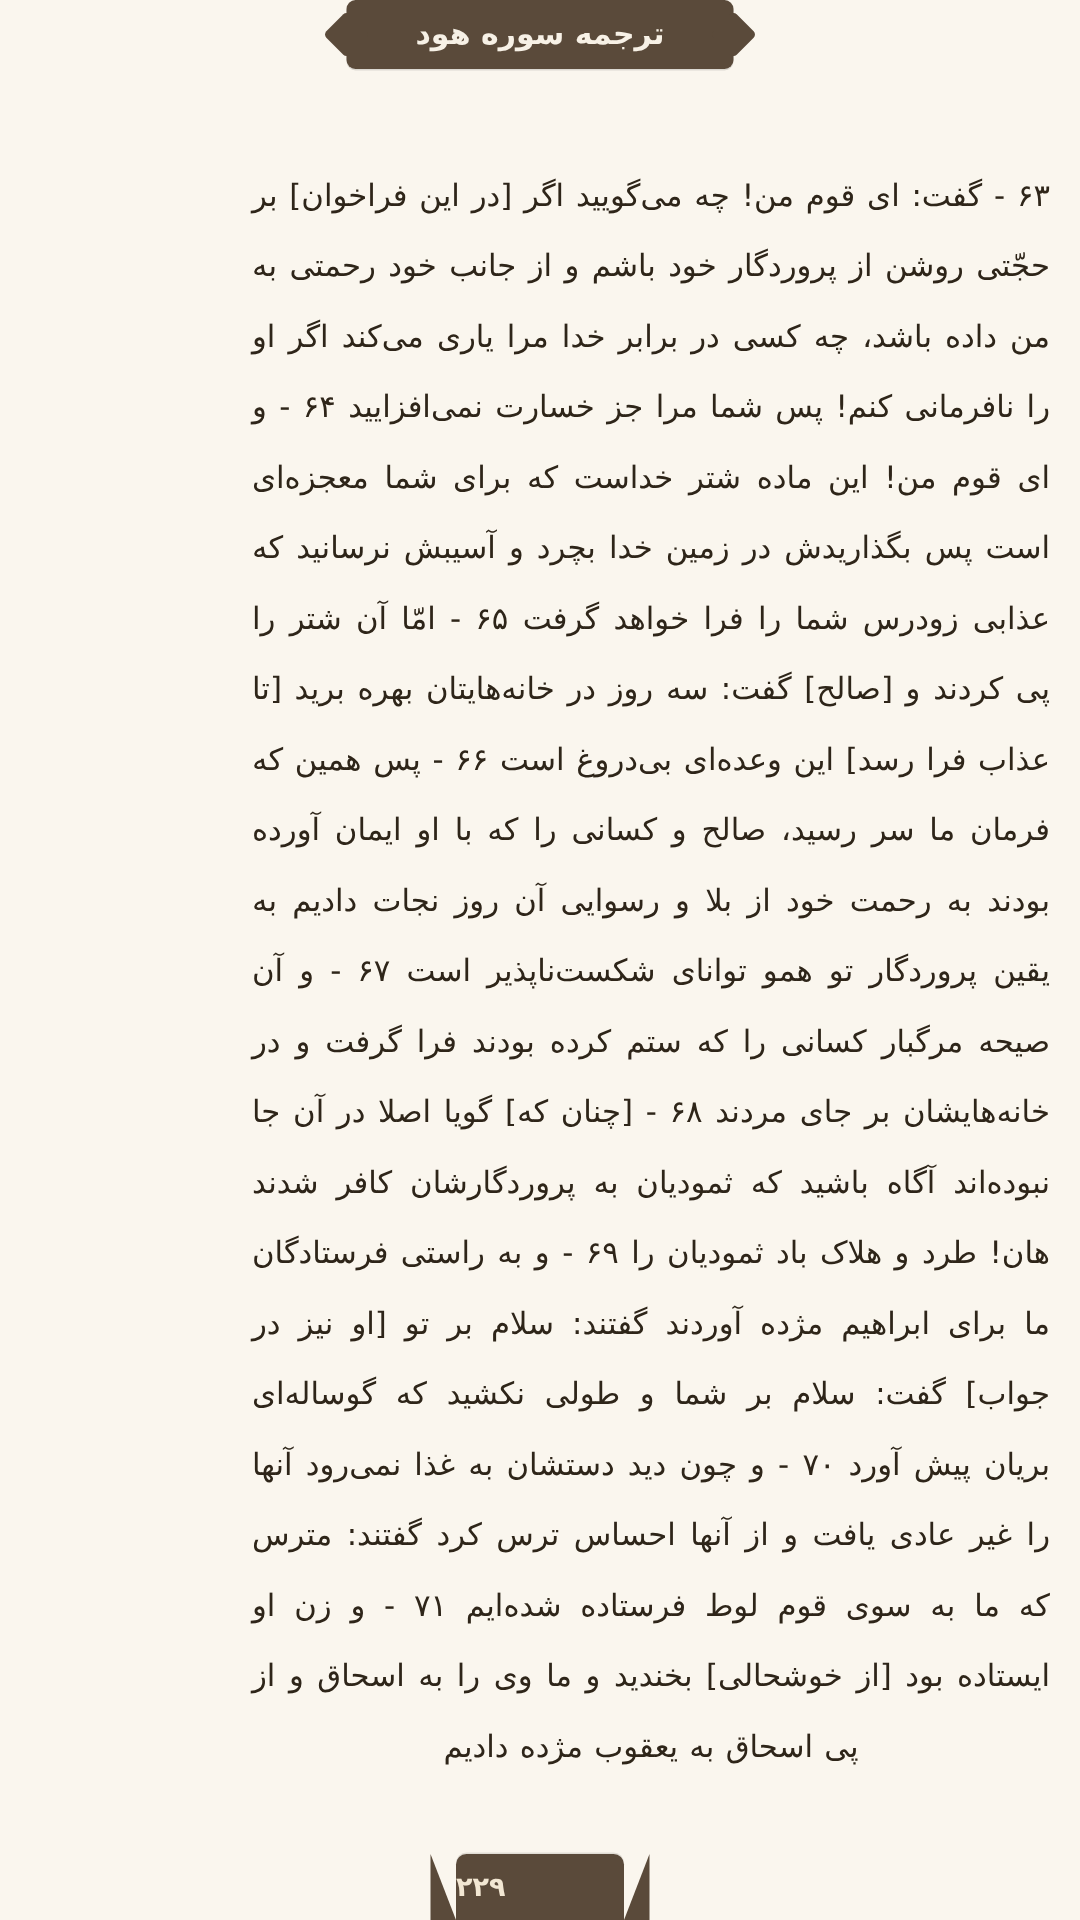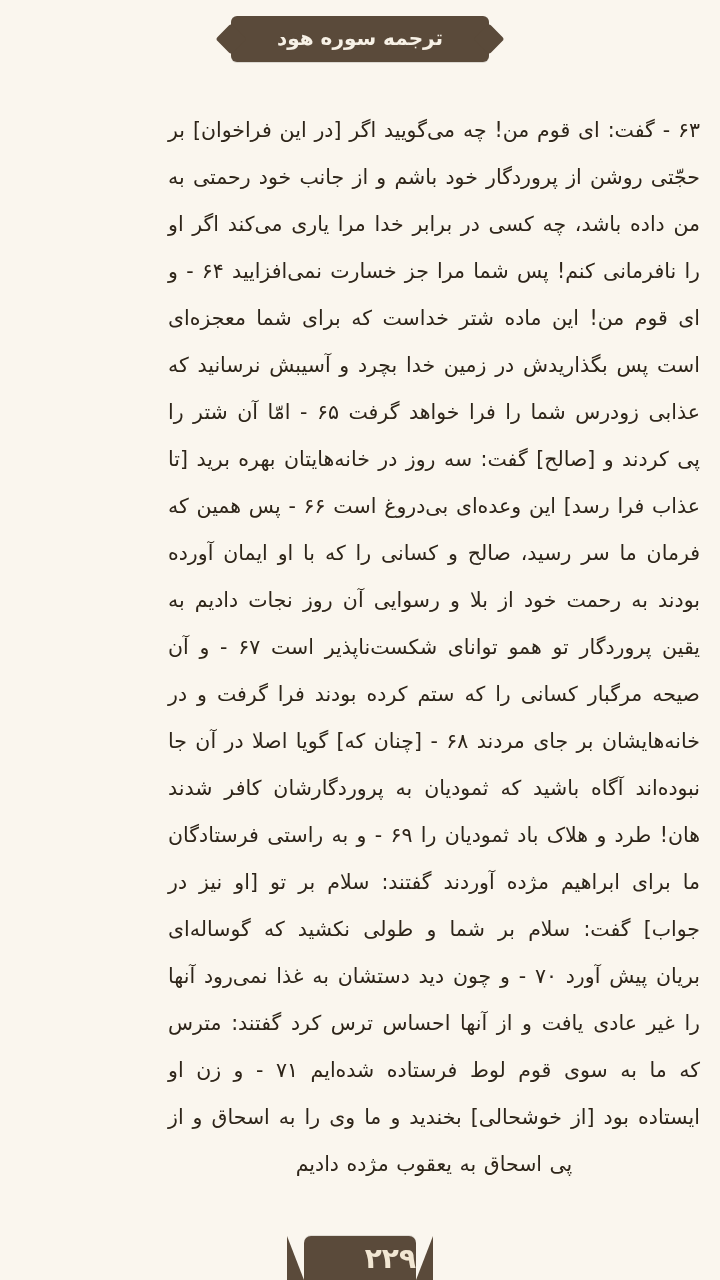--- a/index.html
+++ b/index.html
@@ -13,21 +13,21 @@
     font-family: "DejaVu Sans", "Liberation Sans", sans-serif;
     color: #3b2f24;
     overflow: hidden;
     position: relative;
   }
 
   
   .header {
     height: 78px;
     display: flex;
-    align-items: center;
+    align-items: flex-start;
     justify-content: center;
     position: relative;
   }
   .title-plate {
     position: relative;
     background: #5a4a3a;
     color: #f7f1e6;
     border-radius: 6px;
     padding: 10px 46px 12px 46px;
     font-size: 20px;
@@ -83,22 +83,22 @@
   }
   .page-plate {
     position: relative;
     background: #5a4a3a;
     color: #f2e7d3;
     width: 112px;
     height: 44px;
     border-radius: 7px 7px 0 0;
     display: flex;
     align-items: center;
-    justify-content: flex-start;
-    font-size: 28px;
+    justify-content: flex-end;
+    font-size: 18px;
     font-weight: bold;
     box-shadow: 0 -1px 0 rgba(0,0,0,0.1);
   }
   .page-plate:before,
   .page-plate:after {
     content: "";
     position: absolute;
     bottom: 0;
     width: 0;
     height: 0;

